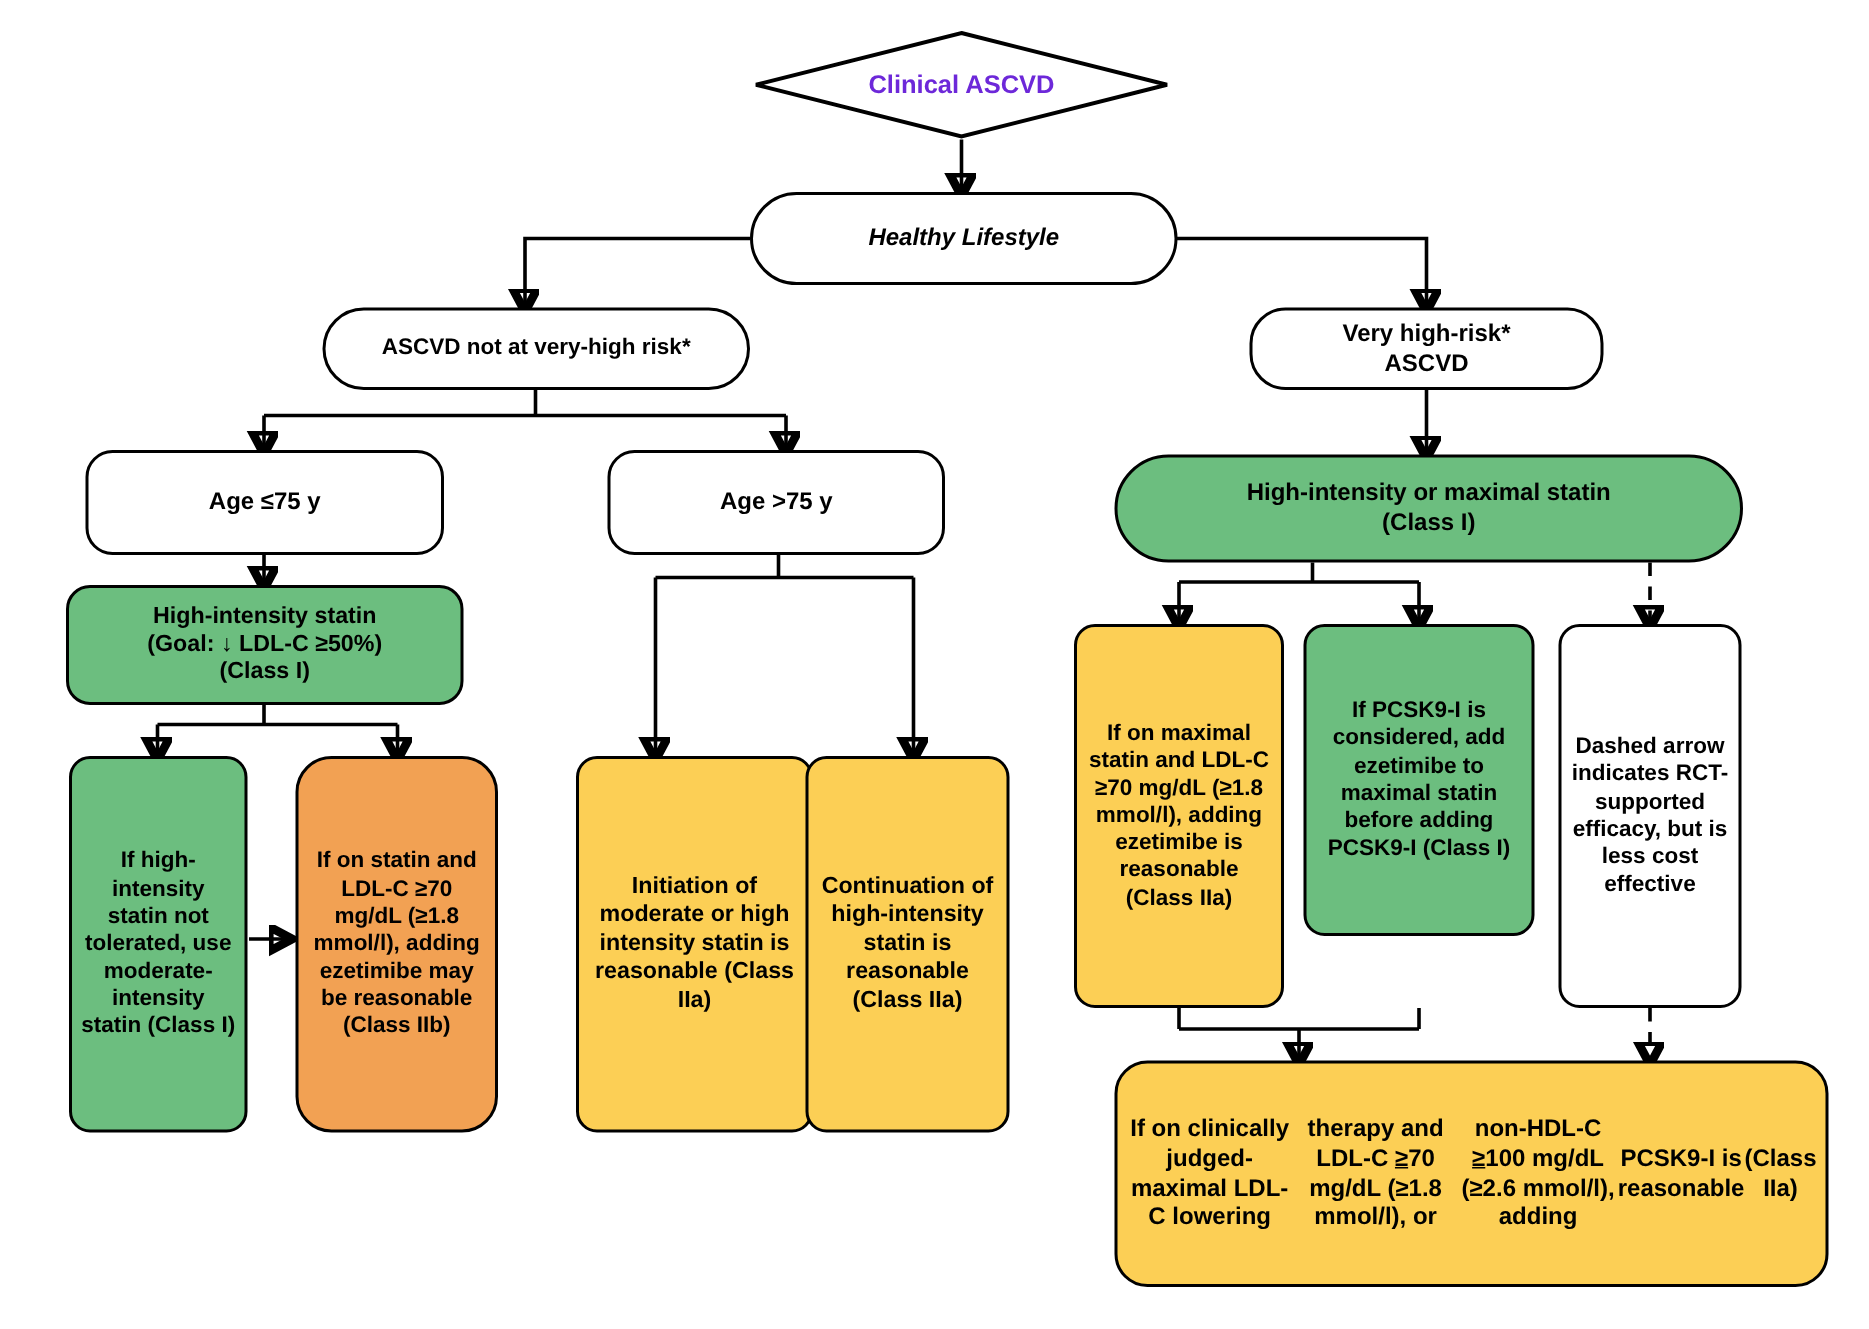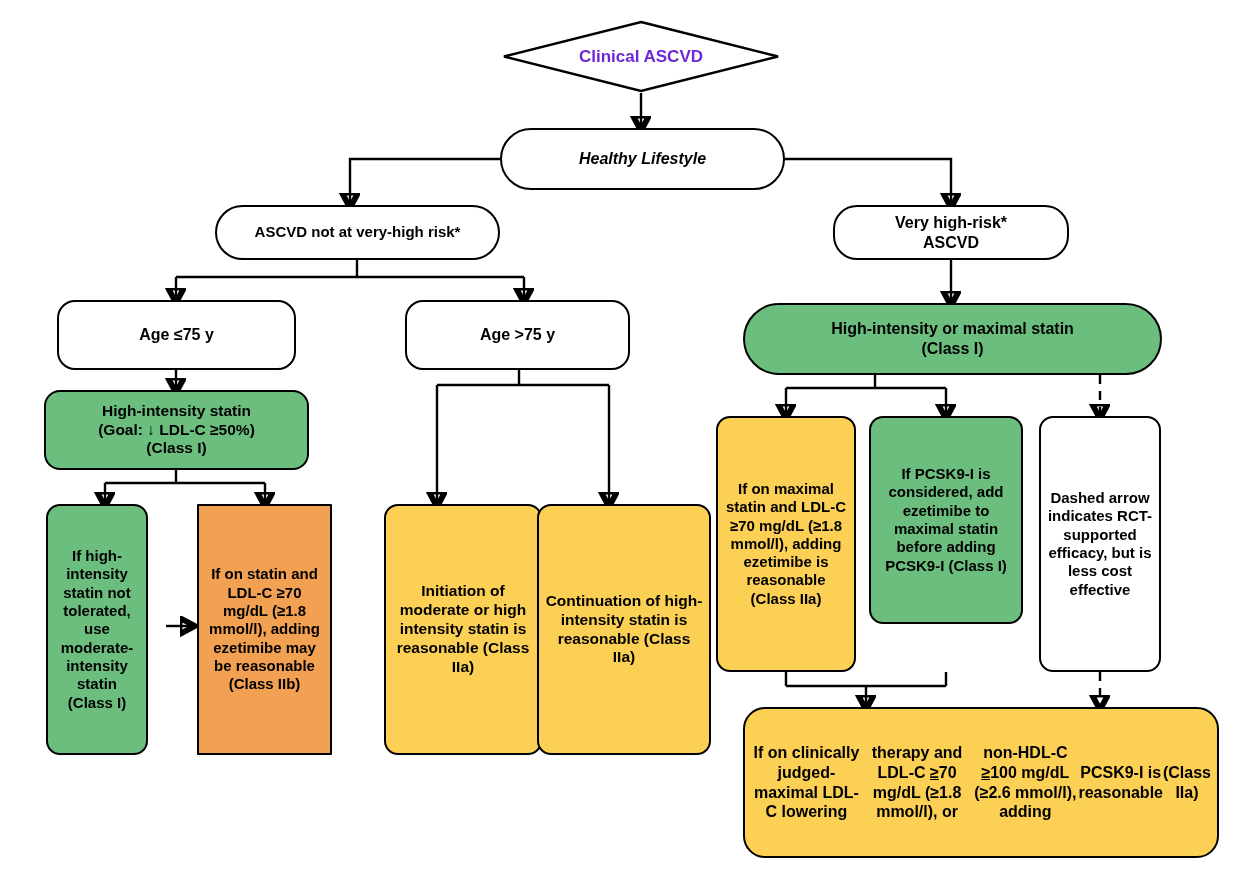--- a/index.html
+++ b/index.html
@@ -143,36 +143,36 @@
   <div class="node rounded white" style="left:405px;top:300px;width:225px;height:70px;font-size:16px;border-radius:18px;">
     <span>Age &gt;75 y</span>
   </div>
 
   <div class="node rounded green" style="left:44px;top:390px;width:265px;height:80px;font-size:15.5px;border-radius:16px;">
     <span>High-intensity statin
 (Goal: ↓ LDL-C ≥50%)
 (Class I)</span>
   </div>
 
-  <div class="node rounded green" style="left:46px;top:504px;width:102px;height:251px;font-size:15px;border-radius:14px;white-space:normal;">
+  <div class="node rounded green" style="left:46px;top:504px;width:119px;height:251px;font-size:15px;border-radius:14px;white-space:normal;">
     <span>If high-intensity statin not tolerated, use moderate-intensity statin
 (Class I)</span>
   </div>
 
-  <div class="node rounded orange" style="left:197px;top:504px;width:135px;height:251px;font-size:15px;border-radius:1px;white-space:normal;">
+  <div class="node rounded orange" style="left:197px;top:504px;width:135px;height:251px;font-size:15px;border-radius:24px;white-space:normal;">
     <span>If on statin and LDL-C ≥70 mg/dL (≥1.8 mmol/l), adding ezetimibe may be reasonable
 (Class IIb)</span>
   </div>
 
   <div class="node rounded yellow" style="left:358px;top:504px;width:158px;height:251px;font-size:15.5px;border-radius:14px;white-space:normal;margin-left:26px;">
     <span>Initiation of moderate or high intensity statin is reasonable
 (Class IIa)</span>
   </div>
 
-  <div class="node rounded yellow" style="left:537px;top:504px;width:174px;height:251px;font-size:15.5px;border-radius:14px;white-space:normal;">
+  <div class="node rounded yellow" style="left:537px;top:504px;width:136px;height:251px;font-size:15.5px;border-radius:14px;white-space:normal;">
     <span>Continuation of high-intensity statin is reasonable
 (Class IIa)</span>
   </div>
 
   <div class="node stadium green" style="left:743px;top:303px;width:419px;height:72px;font-size:16px;">
     <span>High-intensity or maximal statin
 (Class I)</span>
   </div>
 
   <div class="node rounded yellow" style="left:716px;top:416px;width:140px;height:256px;font-size:15px;border-radius:14px;white-space:normal;justify-content:flex-end;">

